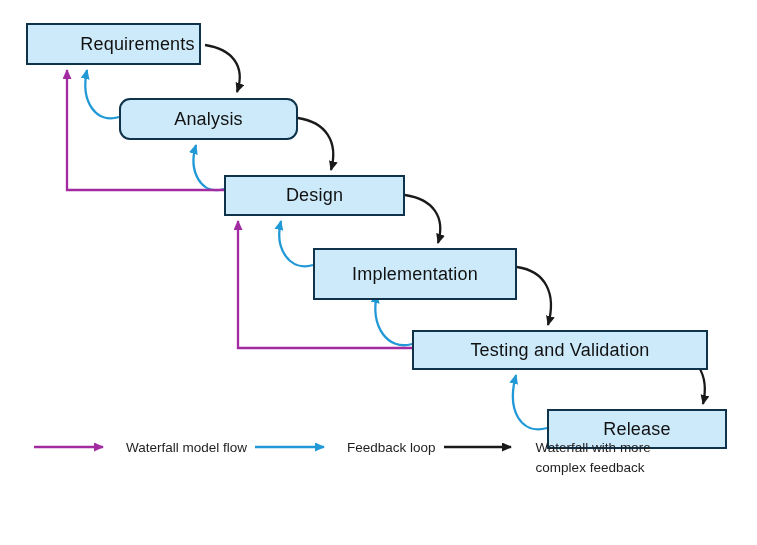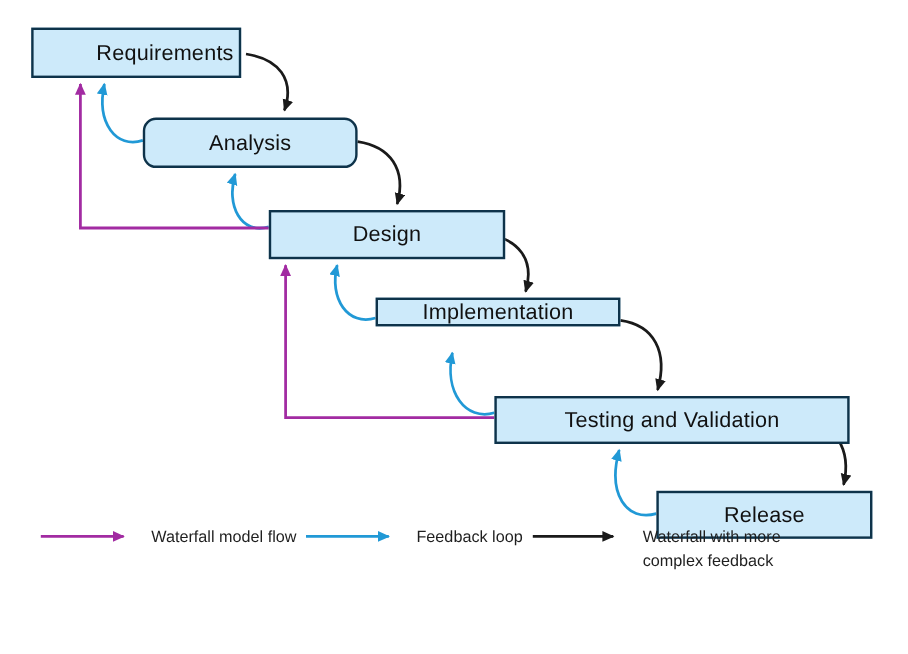--- a/index.html
+++ b/index.html
@@ -20,22 +20,22 @@
     background:#cdeafa;
     border:2px solid #0e334a;
     display:flex;align-items:center;justify-content:center;
     color:#111111;
     font-size:18px;
     letter-spacing:0.2px;
     z-index:2;
   }
   .node-requirements  {left:26px;  top:23px;  width:175px; height:42px;padding-left:48px;}
   .node-analysis      {left:119px; top:98px;  width:179px; height:42px;border-radius:11px;}
-  .node-design        {left:224px; top:175px; width:197px; height:41px;}
-  .node-implementation{left:313px; top:248px; width:204px; height:24px;}
+  .node-design        {left:224px; top:175px; width:181px; height:41px;}
+  .node-implementation{left:313px; top:248px; width:204px; height:52px;}
   .node-testing       {left:412px; top:330px; width:296px; height:40px;}
   .node-release       {left:547px; top:409px; width:180px; height:40px;}
 
   .legend{
     position:absolute;left:33px;top:438px;z-index:2;
     display:flex;flex-direction:row;gap:7px;
   }
   .legend-row{
     display:flex;align-items:flex-start;
   }

